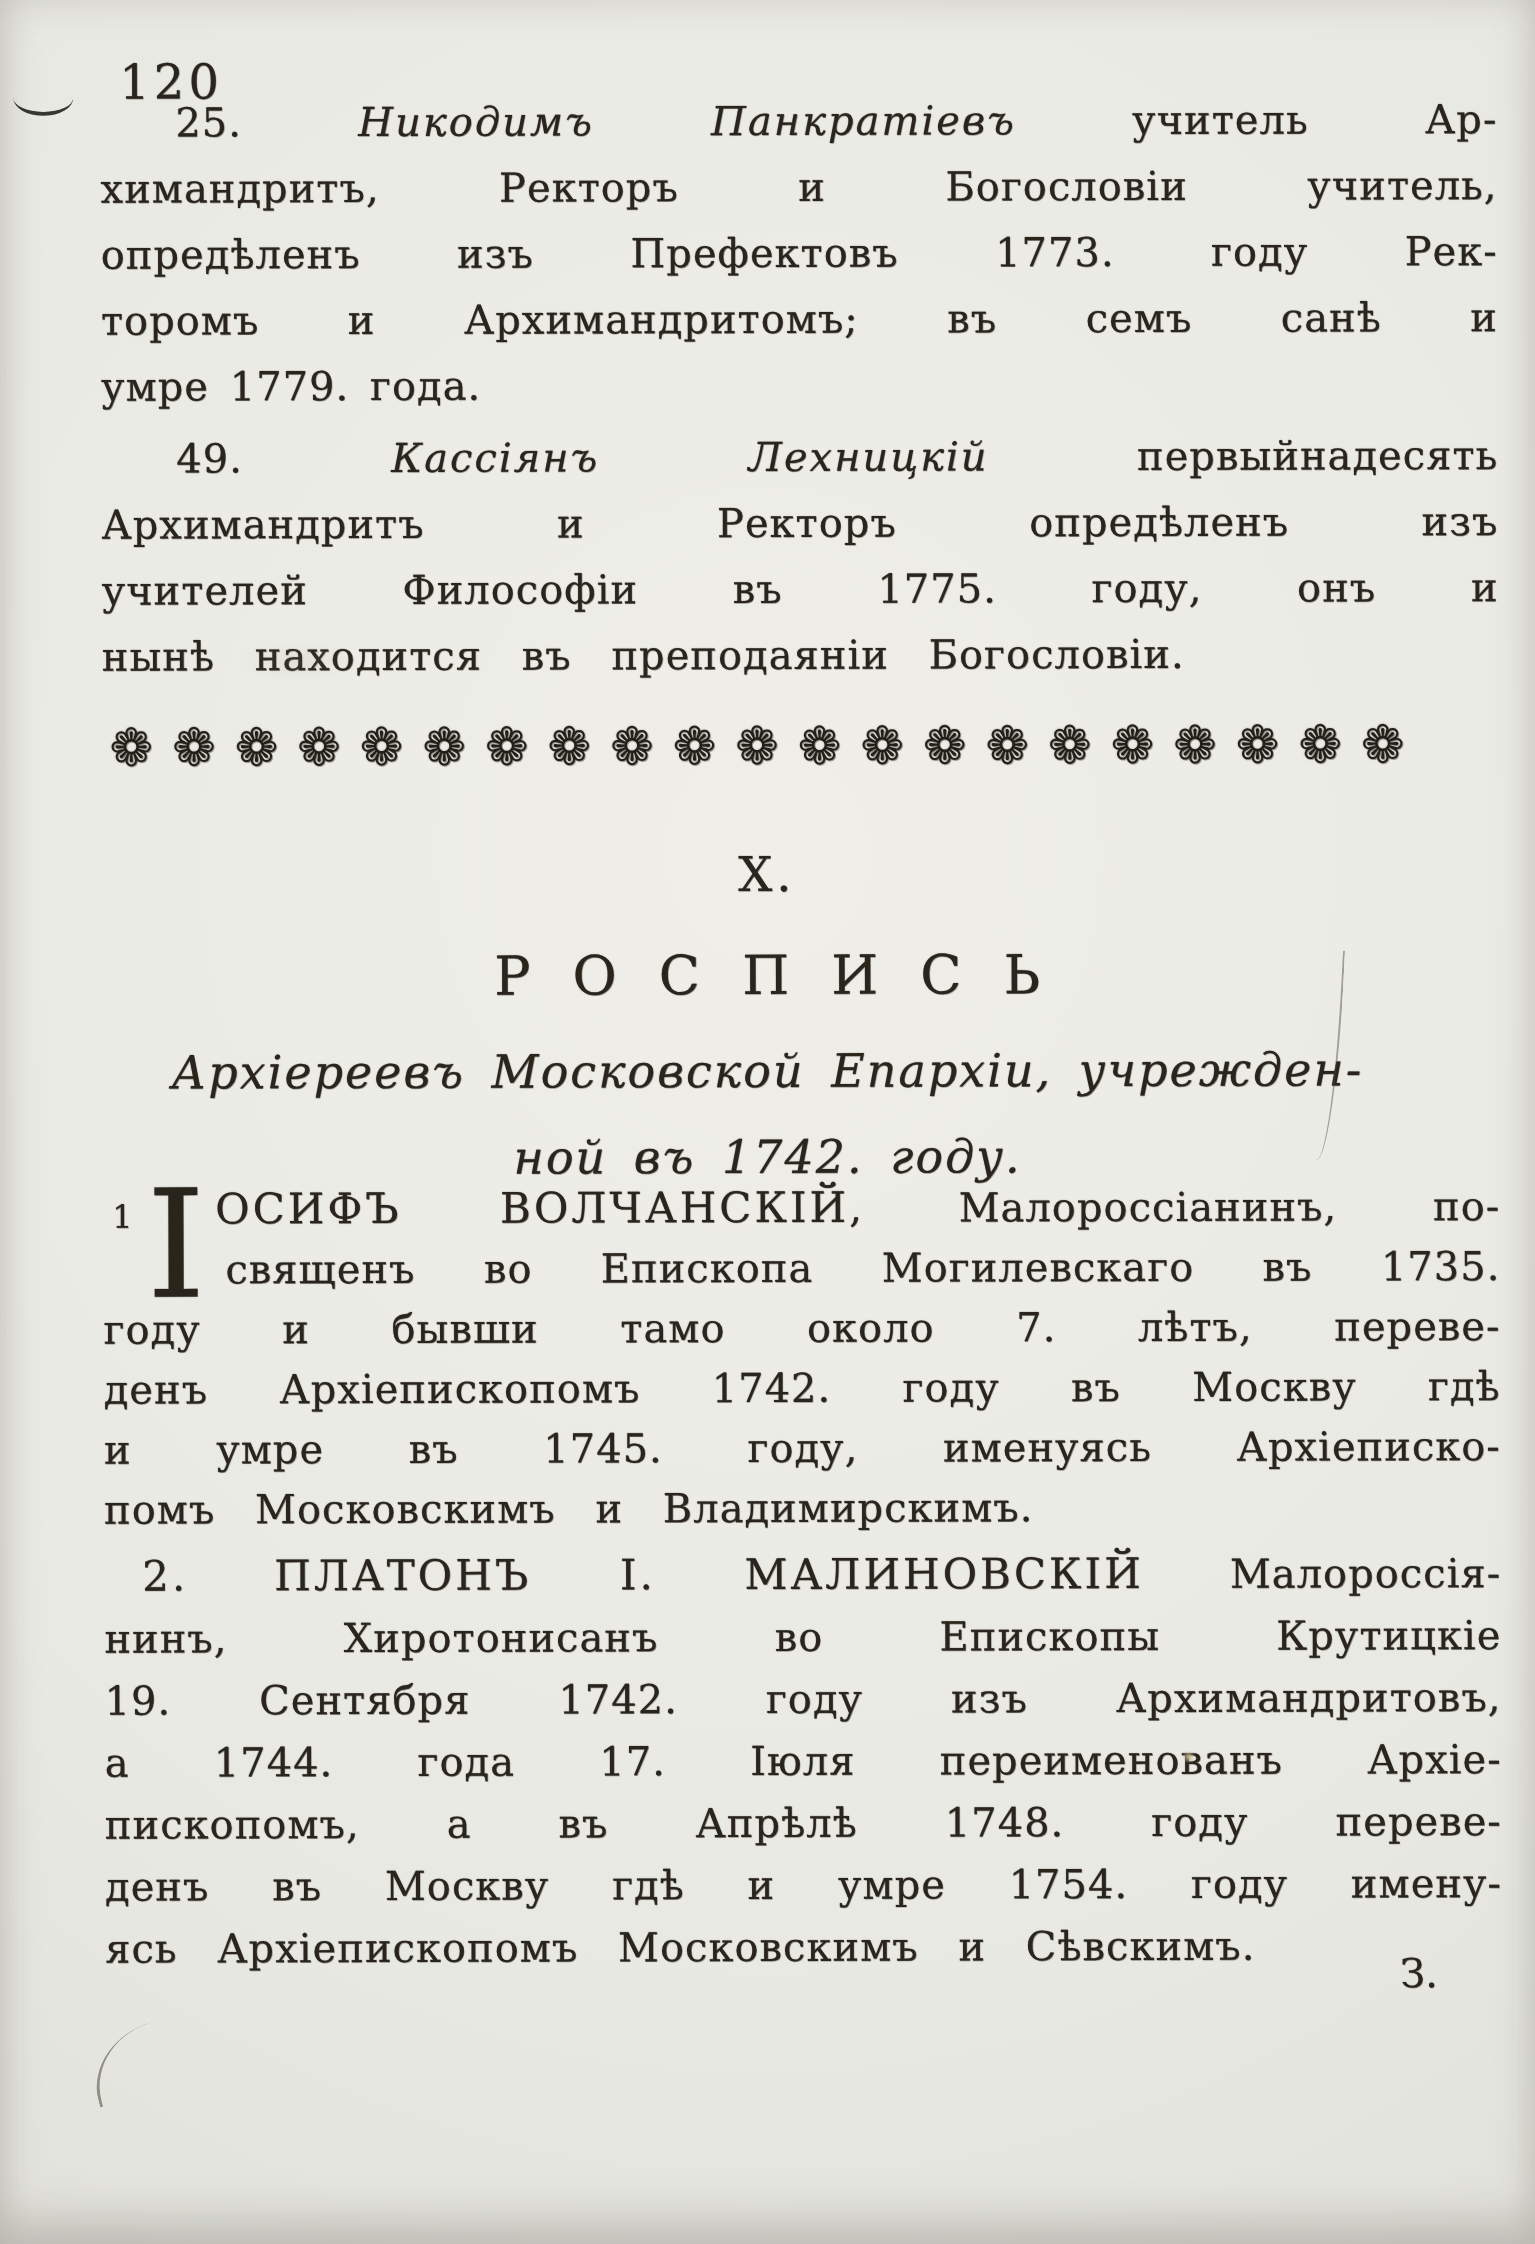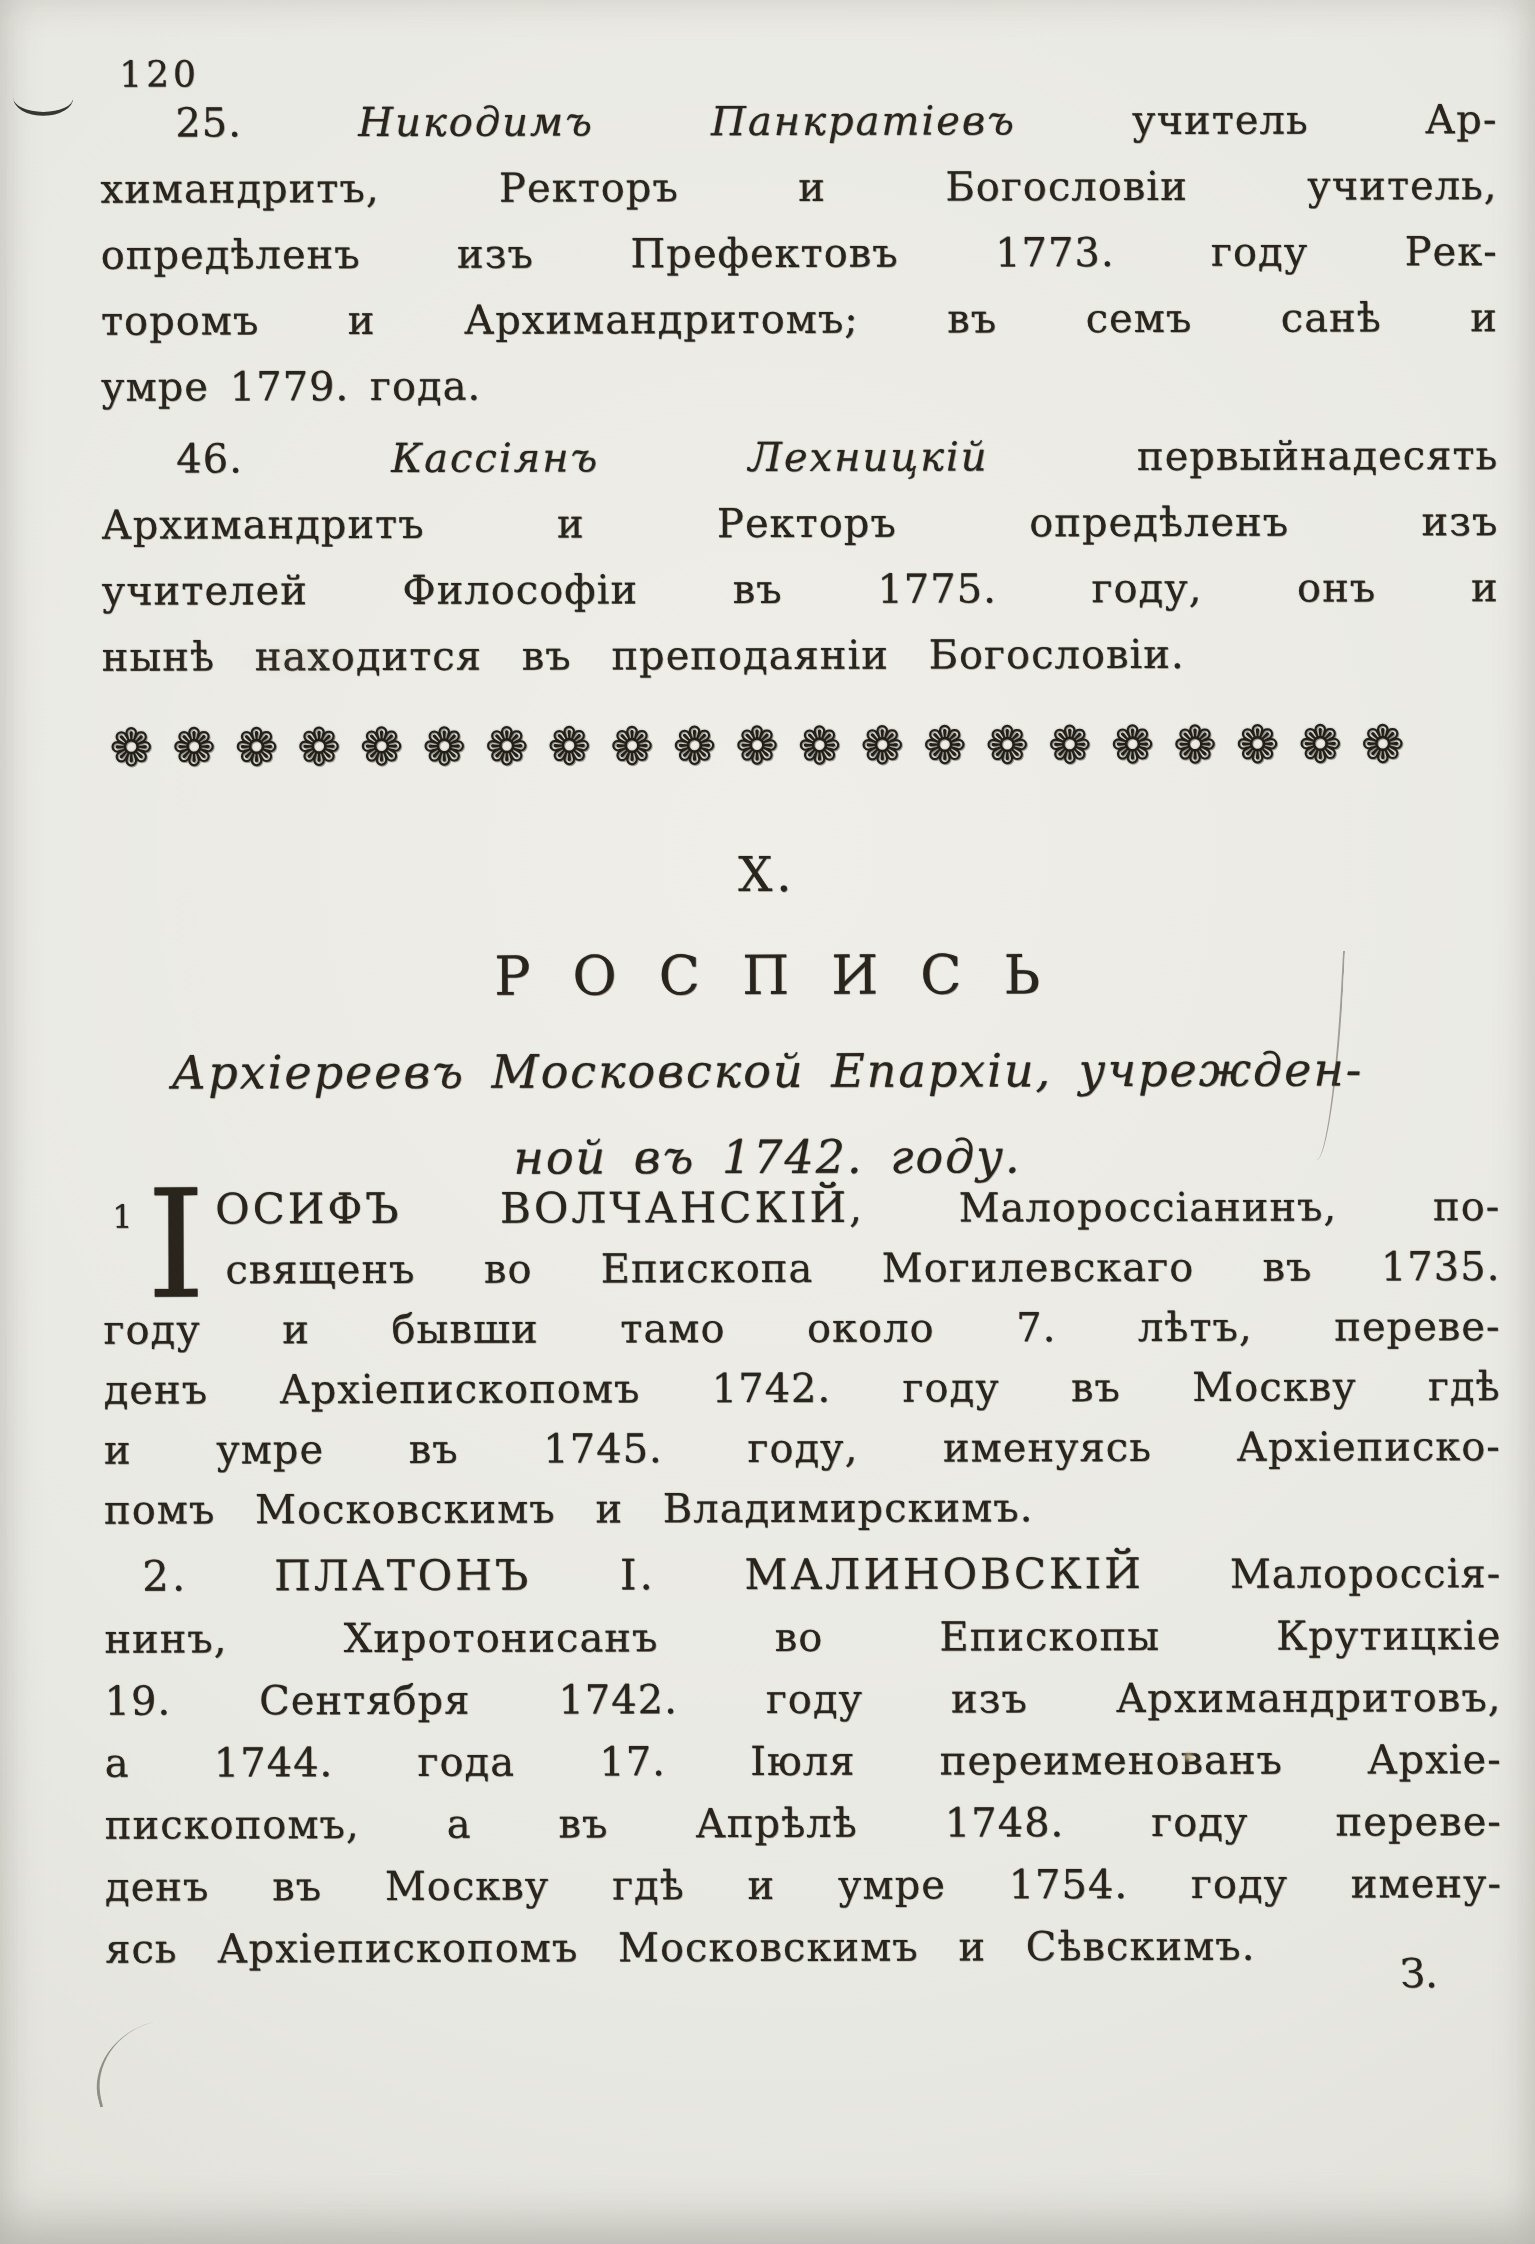--- a/index.html
+++ b/index.html
@@ -27,21 +27,21 @@
     word-spacing:7px; white-space:nowrap; letter-spacing:1px;
   }
   .tight .line{line-height:60px;height:60px;}
   .tight2 .line{line-height:62px;height:62px;}
   .short{text-align-last:left;}
   .wide{text-align-last:left; word-spacing:26px;}
   .indent{text-indent:75px;}
   .indent-sm{text-indent:38px;}
   .name-italic{font-style:italic; letter-spacing:2px;}
   .caps{letter-spacing:3px; font-size:42px;}
-  .pagenum{font-size:36px; letter-spacing:4px;}
+  .pagenum{font-size:48px; letter-spacing:4px;}
   .ornaments{
     left:0; width:1535px; text-align:center;
     font-family:"DejaVu Sans", sans-serif;
     font-size:52px; letter-spacing:19px; color:#221f18;
     text-shadow: 1px 1px 0 rgba(35,30,22,.35), 0 0 2px rgba(45,40,30,.4);
   }
   .secnum{left:0;width:1535px;text-align:center;font-size:48px;letter-spacing:4px;}
   .title{left:0;width:1535px;text-align:center;font-size:54px;letter-spacing:42px;text-indent:42px;}
   .subtitle{left:0;width:1535px;text-align:center;font-style:italic;font-size:46px;letter-spacing:2px;word-spacing:10px;white-space:nowrap;}
   .dropcap{font-size:150px;line-height:150px;}
@@ -85,21 +85,21 @@
         <span>учитель Ар-</span>
       </div>
       <div class="line">химандритъ, Ректоръ и Богословіи учитель,</div>
       <div class="line">опредѣленъ изъ Префектовъ 1773. году Рек-</div>
       <div class="line">торомъ и Архимандритомъ; въ семъ санѣ и</div>
       <div class="line short">умре 1779. года.</div>
     </div>
 
     <div class="abs col" style="top:424px;">
       <div class="line indent">
-        <span>46.</span>
+        <span>49.</span>
         <span class="name-italic">Кассіянъ Лехницкій</span>
         <span>первыйнадесять</span>
       </div>
       <div class="line">Архимандритъ и Ректоръ опредѣленъ изъ</div>
       <div class="line">учителей Философіи въ 1775. году, онъ и</div>
       <div class="line wide">нынѣ находится въ преподаяніи Богословіи.</div>
     </div>
 
     <div class="abs ornaments" style="top:716px;">❁❁❁❁❁❁❁❁❁❁❁❁❁❁❁❁❁❁❁❁❁</div>
 

